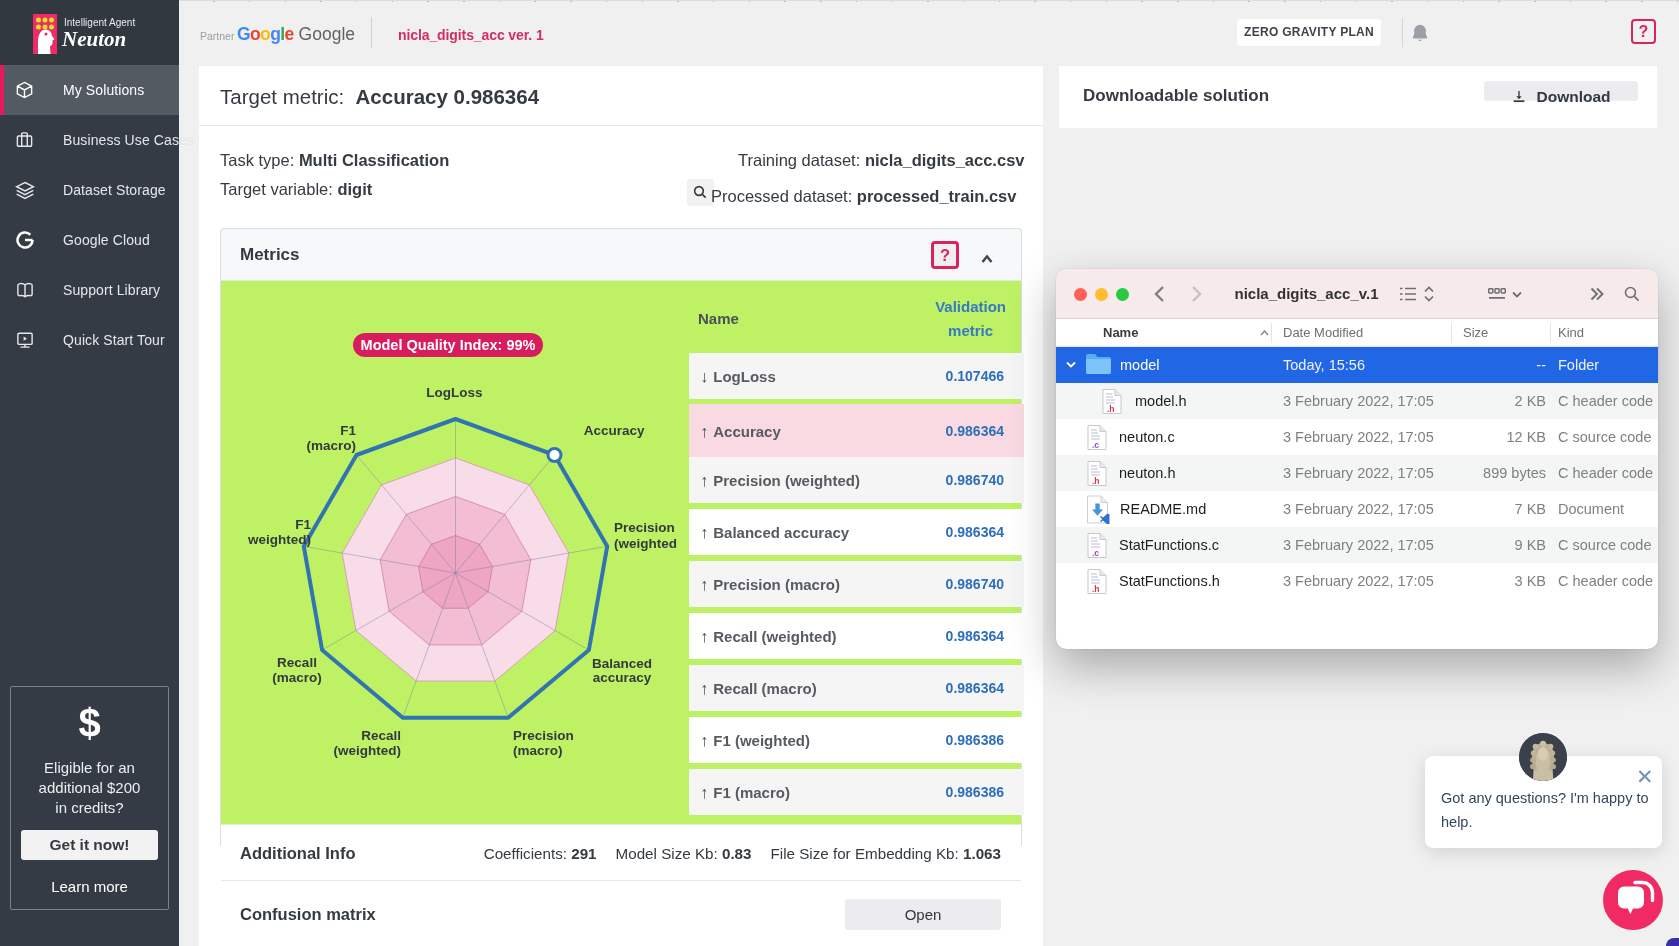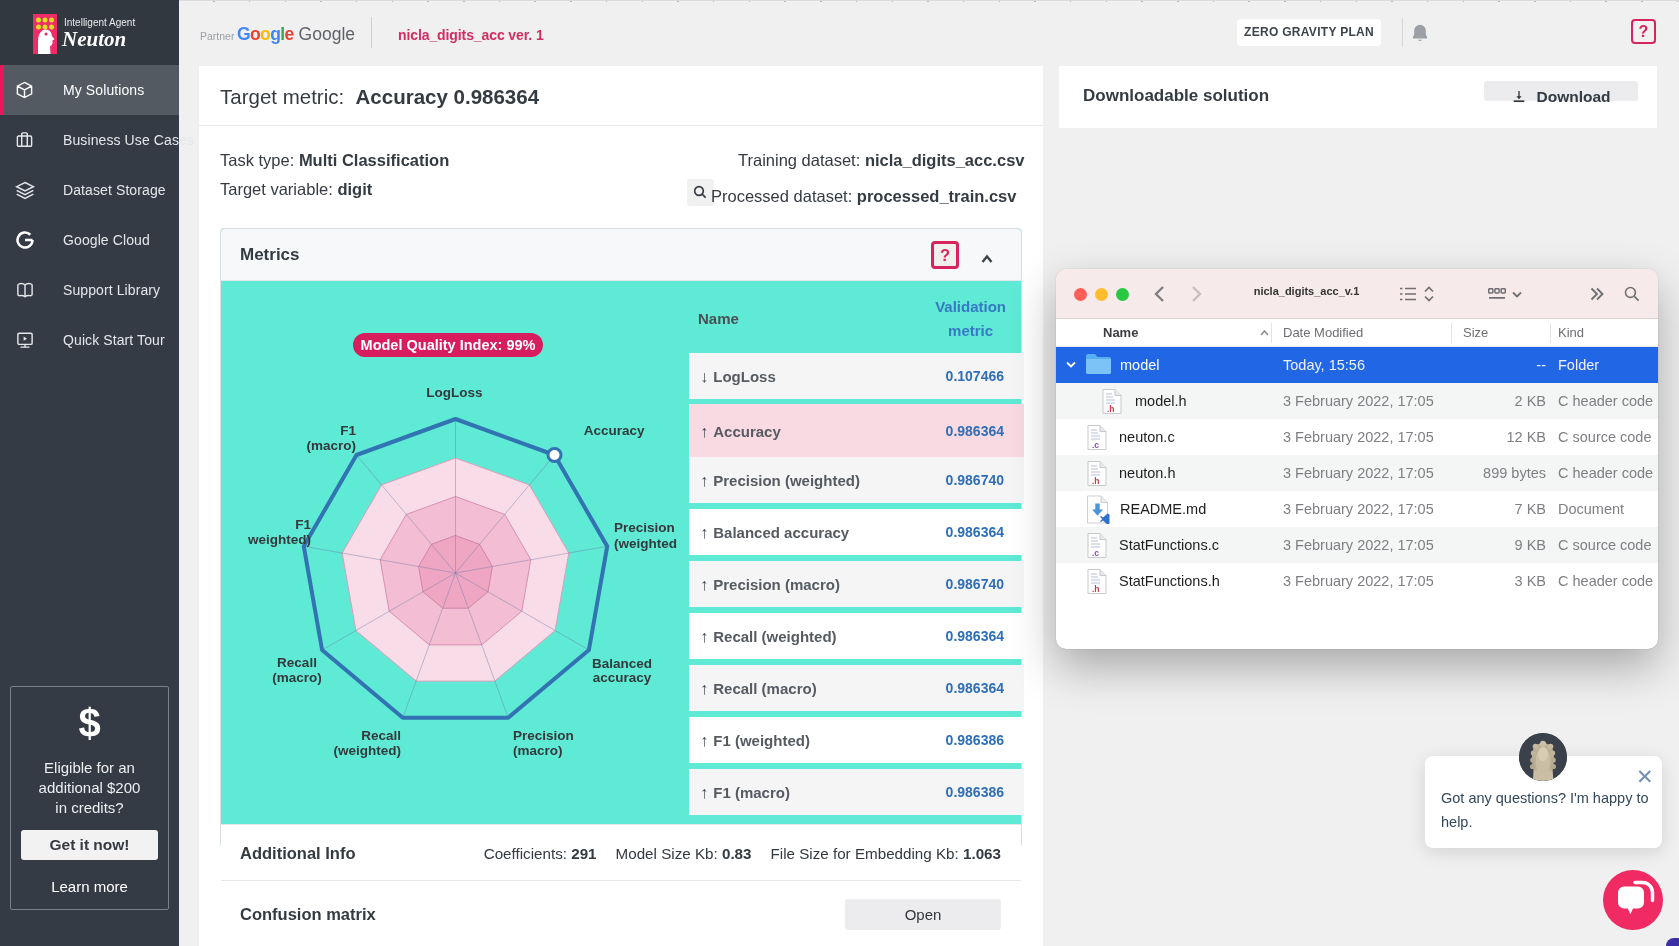--- a/index.html
+++ b/index.html
@@ -35,21 +35,21 @@
 #bell { position:absolute; left:1410px; top:22px; }
 #qtop { position:absolute; left:1631px; top:19px; width:25px; height:25px; border:2.5px solid #d6245f; border-radius:4px; background:#f2f1ef; color:#d6245f; font-weight:bold; font-size:16px; text-align:center; line-height:21px; }
 
 
 #maincard { position:absolute; left:199px; top:66px; width:844px; height:880px; background:#fff; }
 #tmetric { position:absolute; left:21px; top:19px; font-size:20.5px; color:#353b42; }
 #tmetric b { font-weight:bold; }
 #hr1 { position:absolute; left:0; top:59px; width:844px; height:1px; background:#e6e8eb; }
 .trow { position:absolute; font-size:16.5px; color:#353b42; }
 
-#mpanel { position:absolute; left:21px; top:162px; width:802px; height:620px; border:1px solid #d9dee2; border-radius:4px; background:#5eead4; }
+#mpanel { position:absolute; left:21px; top:162px; width:802px; height:620px; border:1px solid #d9dee2; border-radius:4px; background:#bef264; }
 #mphead { position:absolute; left:0; top:0; width:800px; height:52px; background:#f7f8fa; border-bottom:1px solid #e4e7ea; border-radius:4px 4px 0 0; }
 #mphead .t { position:absolute; left:19px; top:16px; font-size:17px; font-weight:bold; color:#343a41; }
 #qmet { position:absolute; left:710px; top:12px; width:28px; height:28px; border:3px solid #d6245f; border-radius:4px; background:#f0efee; color:#d6245f; font-weight:bold; font-size:16.5px; text-align:center; line-height:22px; }
 #chev { position:absolute; left:760px; top:21px; }
 #mqi { position:absolute; left:132px; top:104px; width:190px; height:24px; background:#d81d5e; border-radius:12px; color:#fff; font-size:14.5px; font-weight:bold; text-align:center; line-height:24px; }
 
 .mrow { position:absolute; left:468px; width:335px; height:46px; background:#f5f5f6; }
 .mrow.white { background:#fff; }
 .mrow.pink { background:#f9d9e2; }
 .mrow .nm { position:absolute; left:11px; top:50%; transform:translateY(-50%); font-size:15px; font-weight:bold; color:#565b61; }
@@ -68,21 +68,21 @@
 
 
 #dlcard { position:absolute; left:1059px; top:66px; width:598px; height:62px; background:#fff; }
 #dlcard .t { position:absolute; left:24px; top:20px; font-size:17px; font-weight:bold; color:#353b42; }
 #dlbtn { position:absolute; left:425px; top:15px; width:154px; height:20px; background:#ececee; border-radius:3px; font-size:15.5px; font-weight:bold; color:#343a41; text-align:center; line-height:31px; }
 
 
 #finder { position:absolute; left:1056px; top:269px; width:602px; height:380px; background:#fff; border-radius:10px; box-shadow:0 18px 45px rgba(0,0,0,0.3), 0 0 1px rgba(0,0,0,0.35); overflow:hidden; }
 #ftitle { position:absolute; left:0; top:0; width:602px; height:50px; background:#f7eaea; border-bottom:1px solid #ddd0d0; }
 .tl { position:absolute; top:19px; width:13px; height:13px; border-radius:50%; }
-#ftitle .name { position:absolute; left:0; width:477px; text-align:center; top:16px; font-size:11px; font-weight:bold; color:#333;padding-left:24px; }
+#ftitle .name { position:absolute; left:0; width:477px; text-align:center; top:16px; font-size:15px; font-weight:bold; color:#333;padding-left:24px; }
 #fhead { position:absolute; left:0; top:50px; width:602px; height:28px; border-bottom:1px solid #e8e8e8; font-size:13px; color:#6f6f73; }
 .frow { position:absolute; left:0; width:602px; height:36px; font-size:14.5px; color:#1e1e20; }
 .frow.g { background:#f4f5f5; }
 .frow.sel { background:#2166e5; color:#fff; } .frow.sel .fc2,.frow.sel .fc3,.frow.sel .fc4 { color:#eef2fc; }
 .fc2 { position:absolute; left:227px; top:50%; transform:translateY(-50%); color:#7f7f84; }
 .fc3 { position:absolute; left:399px; width:91px; text-align:right; top:50%; transform:translateY(-50%); color:#7f7f84; }
 .fc4 { position:absolute; left:502px; top:50%; transform:translateY(-50%); color:#7f7f84; }
 .fname { position:absolute; top:50%; transform:translateY(-50%); }
 
 

